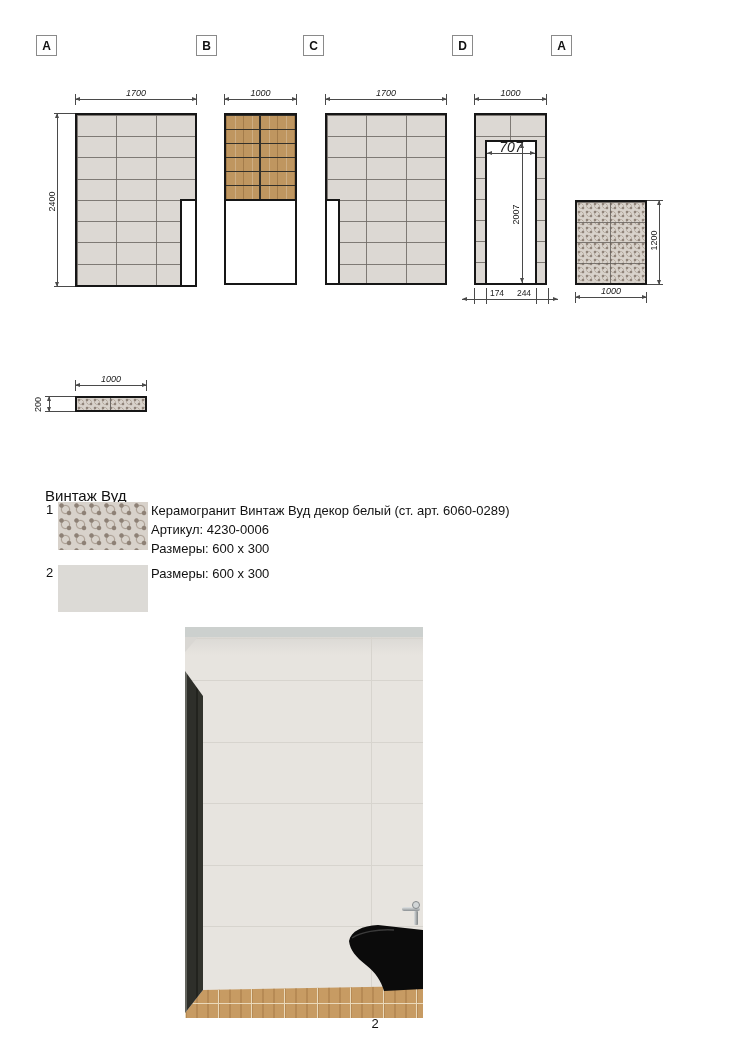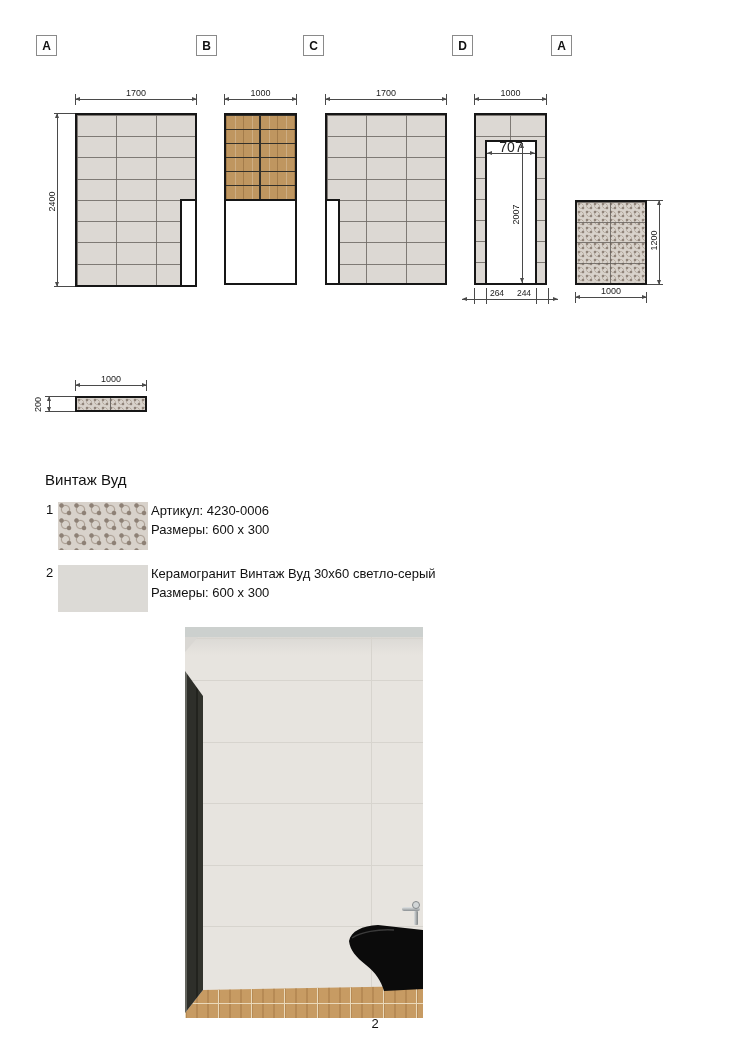--- a/index.html
+++ b/index.html
@@ -4,21 +4,21 @@
 <style>
   html,body{margin:0;padding:0;background:#fff;}
   .sheet{position:relative;width:750px;height:1061px;background:#ffffff;overflow:hidden;
          font-family:"Liberation Sans",sans-serif;color:#111;}
 
   
   .vlabel{position:absolute;width:19px;height:19px;border:1px solid #8a8a8a;background:#fff;
           font-size:12px;font-weight:bold;display:flex;align-items:center;justify-content:center;}
 
   
-  .dim-h{position:absolute;height:14px;}
+  .dim-h{position:absolute;height:14px;font-style:italic;}
   .dim-h .line{position:absolute;left:0;right:0;top:9px;border-top:1px solid #4a4a4a;}
   .dim-h .lbl{position:absolute;left:50%;top:-1px;transform:translateX(-50%);
               font-size:9px;line-height:9px;color:#222;background:#fff;padding:0 2px;white-space:nowrap;}
   .dim-h.dim-sm .lbl{font-size:14px;}
   .dim-h .arr-l{position:absolute;left:0;top:7px;width:0;height:0;
                 border-top:2.5px solid transparent;border-bottom:2.5px solid transparent;border-right:5px solid #4a4a4a;}
   .dim-h .arr-r{position:absolute;right:0;top:7px;width:0;height:0;
                 border-top:2.5px solid transparent;border-bottom:2.5px solid transparent;border-left:5px solid #4a4a4a;}
   .dim-h .ext-l{position:absolute;left:0;top:4px;height:11px;border-left:1px solid #4a4a4a;}
   .dim-h .ext-r{position:absolute;right:0;top:4px;height:11px;border-right:1px solid #4a4a4a;}
@@ -183,21 +183,21 @@
   <div class="varr-b" style="left:520px;top:278px;"></div>
   <span class="vlbl" style="left:500px;top:210px;width:32px;">2007</span>
 
   <div class="vline" style="left:474px;top:288px;height:16px;"></div>
   <div class="vline" style="left:486px;top:288px;height:16px;"></div>
   <div class="vline" style="left:536px;top:288px;height:16px;"></div>
   <div class="vline" style="left:548px;top:288px;height:16px;"></div>
   <div class="hline" style="left:462px;top:299px;width:96px;"></div>
   <div class="tri-l" style="left:462px;top:297px;"></div>
   <div class="tri-r" style="left:553px;top:297px;"></div>
-  <span class="dtext" style="left:497px;top:289px;">264</span>
+  <span class="dtext" style="left:497px;top:289px;">174</span>
   <span class="dtext" style="left:524px;top:289px;">244</span>
 
   <div class="wall decor-sm" style="left:575px;top:200px;width:72px;height:85px;">
     <div class="panel-grid"></div>
   </div>
   <div class="hline" style="left:647px;top:200px;width:16px;"></div>
   <div class="hline" style="left:647px;top:284px;width:16px;"></div>
   <div class="vline" style="left:659px;top:200px;height:85px;"></div>
   <div class="varr-t" style="left:657px;top:200px;"></div>
   <div class="varr-b" style="left:657px;top:280px;"></div>
@@ -221,33 +221,33 @@
   </div>
   <div class="wall decor-sm" style="left:75px;top:396px;width:72px;height:16px;"></div>
   <div class="vline" style="left:110px;top:398px;height:12px;background:#6e6964;"></div>
   <div class="hline" style="left:45px;top:396px;width:30px;"></div>
   <div class="hline" style="left:45px;top:411px;width:30px;"></div>
   <div class="vline" style="left:49px;top:396px;height:16px;"></div>
   <div class="varr-t" style="left:47px;top:396px;"></div>
   <div class="varr-b" style="left:47px;top:407px;"></div>
   <span class="vlbl" style="left:24px;top:400px;width:28px;">200</span>
 
-  <div class="h2" style="left:45px;top:471px;">Винтаж Вуд</div>
+  <div class="h2" style="left:45px;top:487px;">Винтаж Вуд</div>
 
   <div class="legend-num" style="left:46px;top:503px;">1</div>
   <div class="legend-swatch decor-lg" style="left:58px;top:502px;width:90px;height:48px;"></div>
   <div class="legend-text" style="left:151px;top:501px;">
+    <div>Керамогранит Винтаж Вуд декор белый (ст. арт. 6060-0289)</div>
     <div>Артикул: 4230-0006</div>
     <div>Размеры: 600 x 300</div>
   </div>
 
   <div class="legend-num" style="left:46px;top:566px;">2</div>
   <div class="legend-swatch" style="left:58px;top:565px;width:90px;height:47px;background:#dcdad6;"></div>
   <div class="legend-text" style="left:151px;top:564px;">
-    <div>Керамогранит Винтаж Вуд 30х60 светло-серый</div>
     <div>Размеры: 600 x 300</div>
   </div>
 
   <div class="render">
     <div class="r-wall"></div>
     <div class="r-ceil"></div>
     <div class="r-corner"></div>
     <div class="r-floor"></div>
     <div class="r-door"></div>
     <div class="r-bidet">

